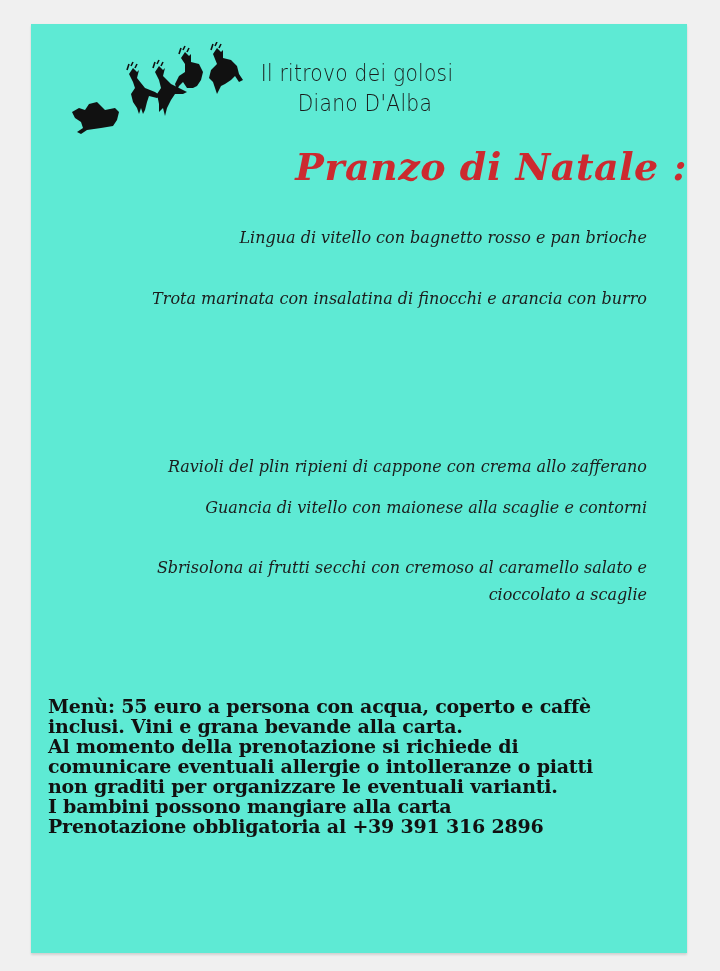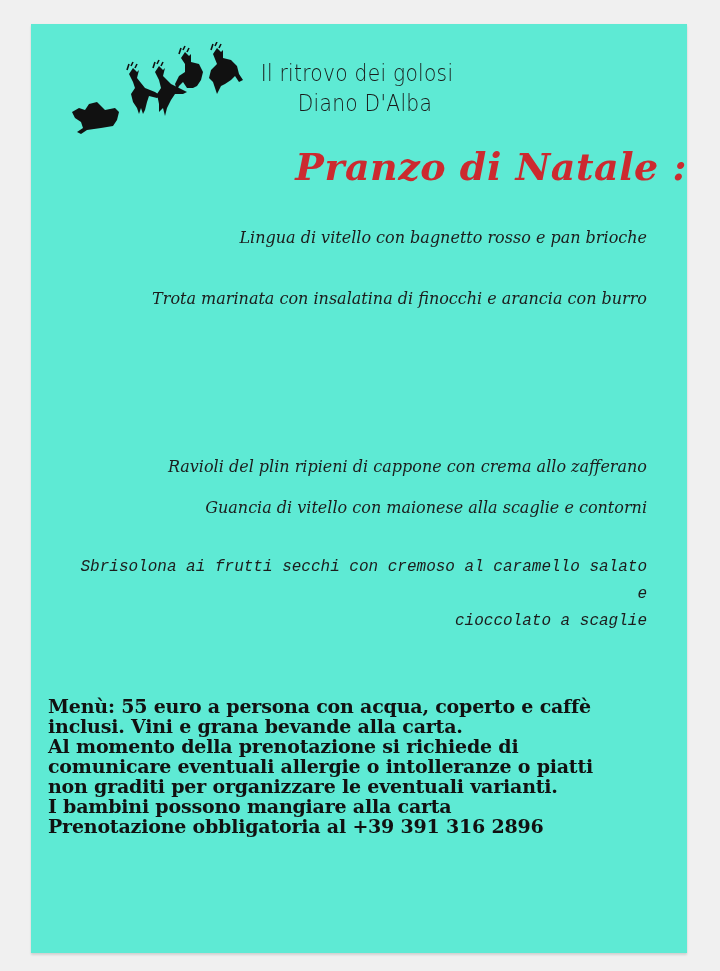--- a/index.html
+++ b/index.html
@@ -121,21 +121,21 @@
 
 
   <div class="dish" style="top:429px;">
     <div>Ravioli del plin ripieni di  cappone con crema allo zafferano</div>
   </div>
 
   <div class="dish" style="top:470px;">
     <div>Guancia di vitello con maionese alla scaglie e contorni</div>
   </div>
 
-  <div class="dish" style="top:530px;font-family:Liberation Mono, monospace;">
+  <div class="dish" style="top:530px;">
     <div>Sbrisolona ai frutti secchi con cremoso al caramello salato e</div>
     <div>cioccolato a scaglie</div>
   </div>
 
   <div class="notes">
     <div>Menù: 55 euro a persona con acqua, coperto e caffè</div>
     <div>inclusi. Vini e grana bevande alla carta.</div>
     <div>Al momento della prenotazione si richiede di</div>
     <div>comunicare eventuali allergie o intolleranze o piatti</div>
     <div>non graditi per organizzare le eventuali varianti.</div>

